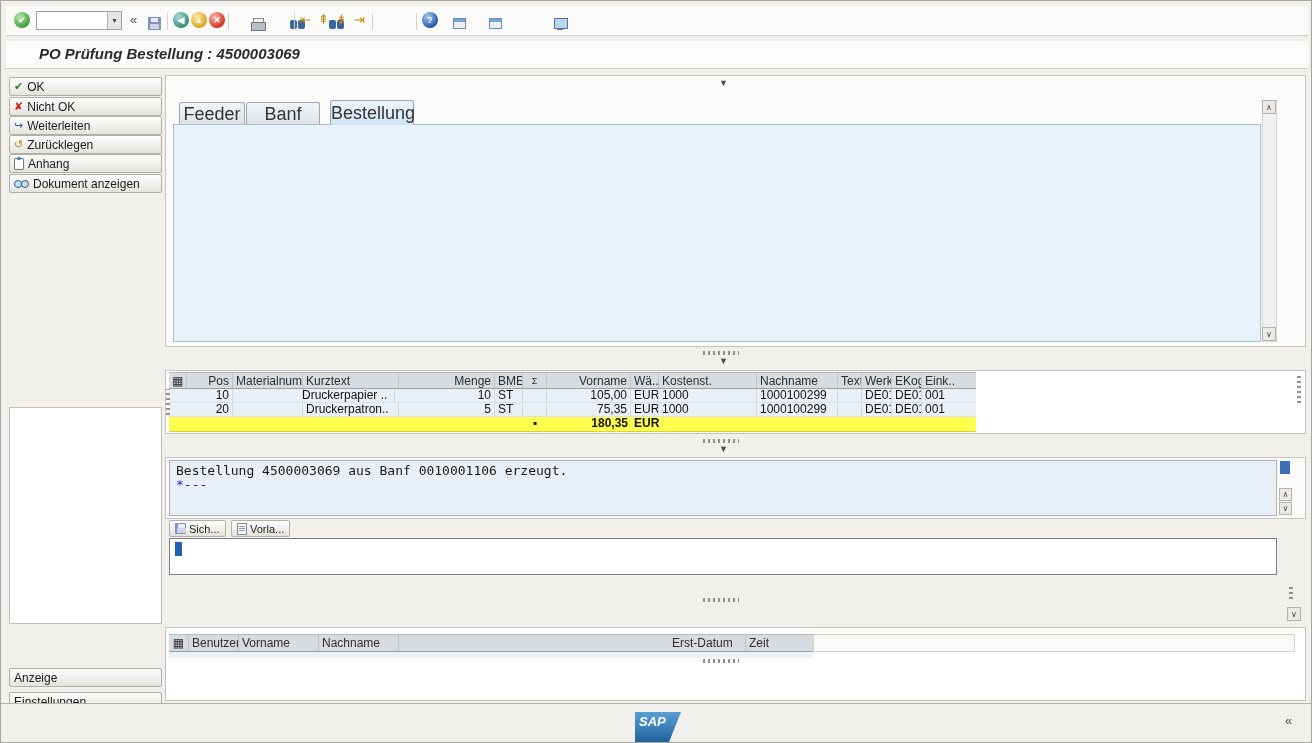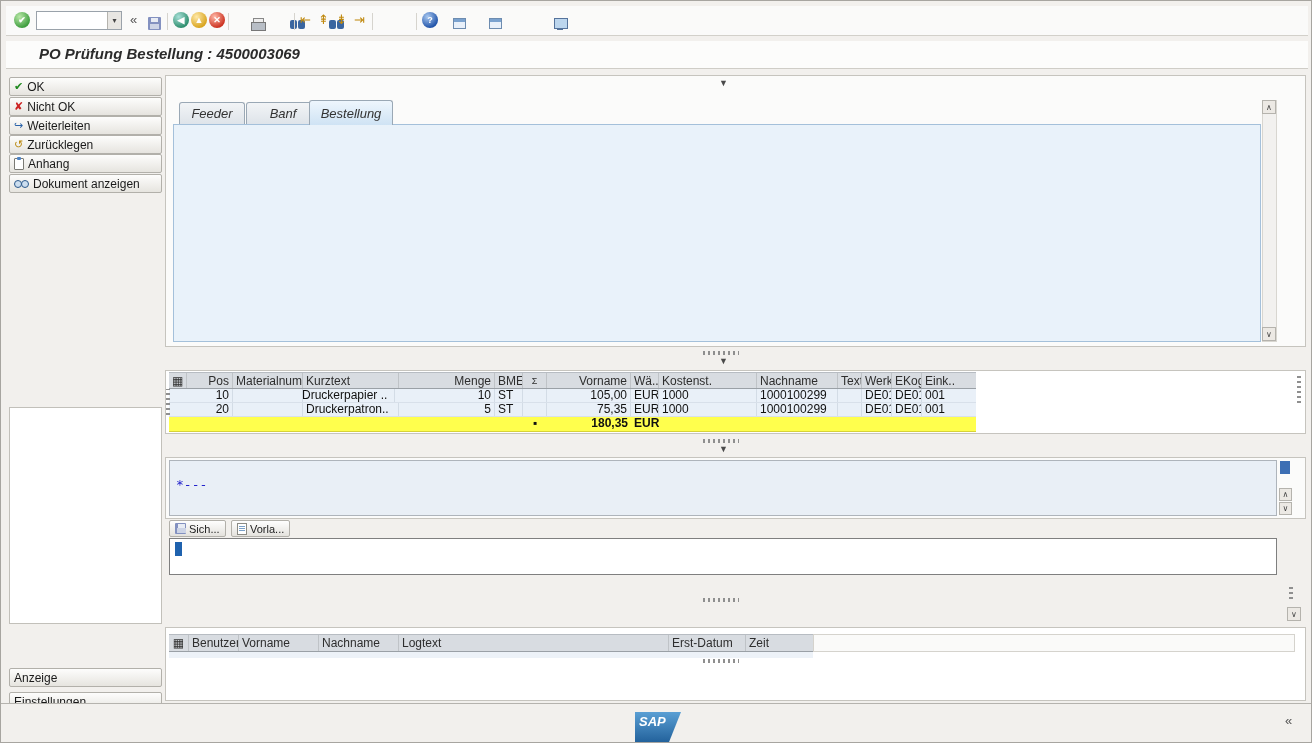--- a/index.html
+++ b/index.html
@@ -52,21 +52,21 @@
 
   
   .side-btn { position:absolute; left:8px; width:153px; height:19px; background:linear-gradient(#fdfdfc,#e6e4df); border:1px solid #b2b0aa; border-radius:2px; font-size:12px; display:flex; align-items:center; gap:4px; padding:0 4px; color:#1a1a1a; white-space:nowrap; overflow:hidden; }
   .side-btn.center { justify-content:flex-start;margin-top:40px; }
   .side-panel { position:absolute; left:8px; width:153px; background:#fff; border:1px solid #c2c0ba; }
   .gicon { font-size:11px; line-height:11px; }
   .green { color:#1f8a1f; } .red { color:#cc2222; } .blue { color:#2a62a8; } .orange { color:#b8860b; }
 
   
   .pane { position:absolute; background:#fbfbfa; border:1px solid #c6c4be; }
-  .tab { position:absolute; text-align:center; font-size:13px; background:linear-gradient(#f2f4f6,#dde3e9); border:1px solid #9aa8b5; border-bottom:none; border-radius:3px 3px 0 0; color:#333; line-height:22px;font-style:italic; }
+  .tab { position:absolute; text-align:center; font-size:18px; background:linear-gradient(#f2f4f6,#dde3e9); border:1px solid #9aa8b5; border-bottom:none; border-radius:3px 3px 0 0; color:#333; line-height:22px; }
   .tab.active { background:linear-gradient(#eef6fd,#cfe3f4); z-index:3; line-height:25px; }
   .tabpanel { position:absolute; left:172px; top:123px; width:1088px; height:218px; background:#e9f2fa; border:1px solid #a4c0da; z-index:2; }
   .flabel { position:absolute; font-style:italic; color:#3f5160; font-size:13px; white-space:nowrap; }
   .fval { position:absolute; color:#141414; font-size:13px; white-space:nowrap; }
   .preview-box { position:absolute; left:962px; top:167px; width:291px; height:139px; background:#fff; border:1px solid #a8bed2; }
 
   .dots-h { position:absolute; width:36px; height:4px; background:repeating-linear-gradient(90deg,#8f8f8f 0 2px,transparent 2px 5px); }
   .dots-v { position:absolute; width:4px; background:repeating-linear-gradient(0deg,#8f8f8f 0 2px,transparent 2px 5px); }
   .pane-arrow { position:absolute; font-size:9px; color:#4a4a4a; line-height:9px; }
   .sarrow { position:absolute; width:14px; height:14px; background:#ece9e4; border:1px solid #b5b3ad; font-size:8px; color:#444; display:flex; align-items:center; justify-content:center; }
@@ -164,21 +164,21 @@
 </div>
 <div class="side-btn center" style="top:675px">
   <span>Historie</span>
 </div>
 
 <div class="pane" style="left:164px;top:74px;width:1141px;height:272px"></div>
 <span class="pane-arrow" style="left:718px;top:78px">▼</span>
 
 <div class="tab" style="left:178px;top:101px;width:66px;height:23px">Feeder</div>
 <div class="tab" style="left:245px;top:101px;width:74px;height:23px">Banf</div>
-<div class="tab active" style="left:308px;top:99px;width:84px;height:25px">Bestellung</div>
+<div class="tab active" style="left:329px;top:99px;width:84px;height:25px">Bestellung</div>
 
 <div class="tabpanel"></div>
 
 <span class="flabel" style="left:196px;top:145px">Belegnummer</span>
 <span class="fval" style="left:340px;top:145px">4500003069</span>
 <span class="flabel" style="left:475px;top:145px">Eink.organisation</span>
 <span class="fval" style="left:613px;top:145px">DE01</span>
 
 <span class="flabel" style="left:196px;top:161px">Gesamtwert</span>
 <span class="fval" style="left:340px;top:161px">180,35</span>
@@ -279,20 +279,21 @@
 </div>
 
 <div class="dots-v" style="left:1296px;top:372px;height:30px"></div>
 <div class="dots-v" style="left:165px;top:388px;height:26px"></div>
 
 <div class="dots-h" style="left:702px;top:438px"></div>
 <span class="pane-arrow" style="left:718px;top:444px">▼</span>
 
 <div class="pane" style="left:164px;top:456px;width:1141px;height:62px"></div>
 <div class="note-area">
+  <div class="mono" style="position:absolute;left:6px;top:2px;font-size:13px;color:#1a1a1a;white-space:pre">Bestellung 4500003069 aus Banf 0010001106 erzeugt.</div>
   <div class="mono" style="position:absolute;left:6px;top:16px;font-size:13px;color:#2222cc;white-space:pre">*---</div>
 </div>
 <div style="position:absolute;left:1279px;top:460px;width:10px;height:13px;background:#3d6fb4"></div>
 <div class="sarrow" style="left:1278px;top:487px;width:13px;height:13px">∧</div>
 <div class="sarrow" style="left:1278px;top:501px;width:13px;height:13px">∨</div>
 
 <div class="sbtn" style="left:168px;top:519px">
   <span class="ic ic-floppy" style="width:11px;height:11px"></span>
   <span>Sich...</span>
 </div>
@@ -309,21 +310,20 @@
 <div class="dots-v" style="left:1288px;top:584px;height:14px"></div>
 <div class="sarrow" style="left:1286px;top:606px;width:14px;height:14px">∨</div>
 
 <div class="pane" style="left:164px;top:626px;width:1141px;height:74px;background:#fff"></div>
 
 <div class="ghdr" style="left:168px;top:633px;width:644px;height:18px">
   <span class="gh c" style="left:0;width:20px;line-height:17px">▦</span>
   <span class="gh" style="left:20px;width:50px;line-height:17px">Benutzer</span>
   <span class="gh" style="left:70px;width:80px;line-height:17px">Vorname</span>
   <span class="gh" style="left:150px;width:80px;line-height:17px">Nachname</span>
-  <span class="gh" style="left:230px;width:270px;line-height:17px">Logtext</span>
   <span class="gh" style="left:500px;width:77px;line-height:17px">Erst-Datum</span>
   <span class="gh" style="left:577px;width:67px;border-right:none;line-height:17px">Zeit</span>
 </div>
 <div style="position:absolute;left:812px;top:633px;width:482px;height:18px;background:#fafaf9;border:1px solid #d5d3cd"></div>
 <div style="position:absolute;left:168px;top:651px;width:644px;height:6px;background:#edf2f8;overflow:hidden"></div>
 
 <div class="dots-h" style="left:702px;top:658px"></div>
 
 <div class="footer">
   <div class="sap-logo">SAP</div>

